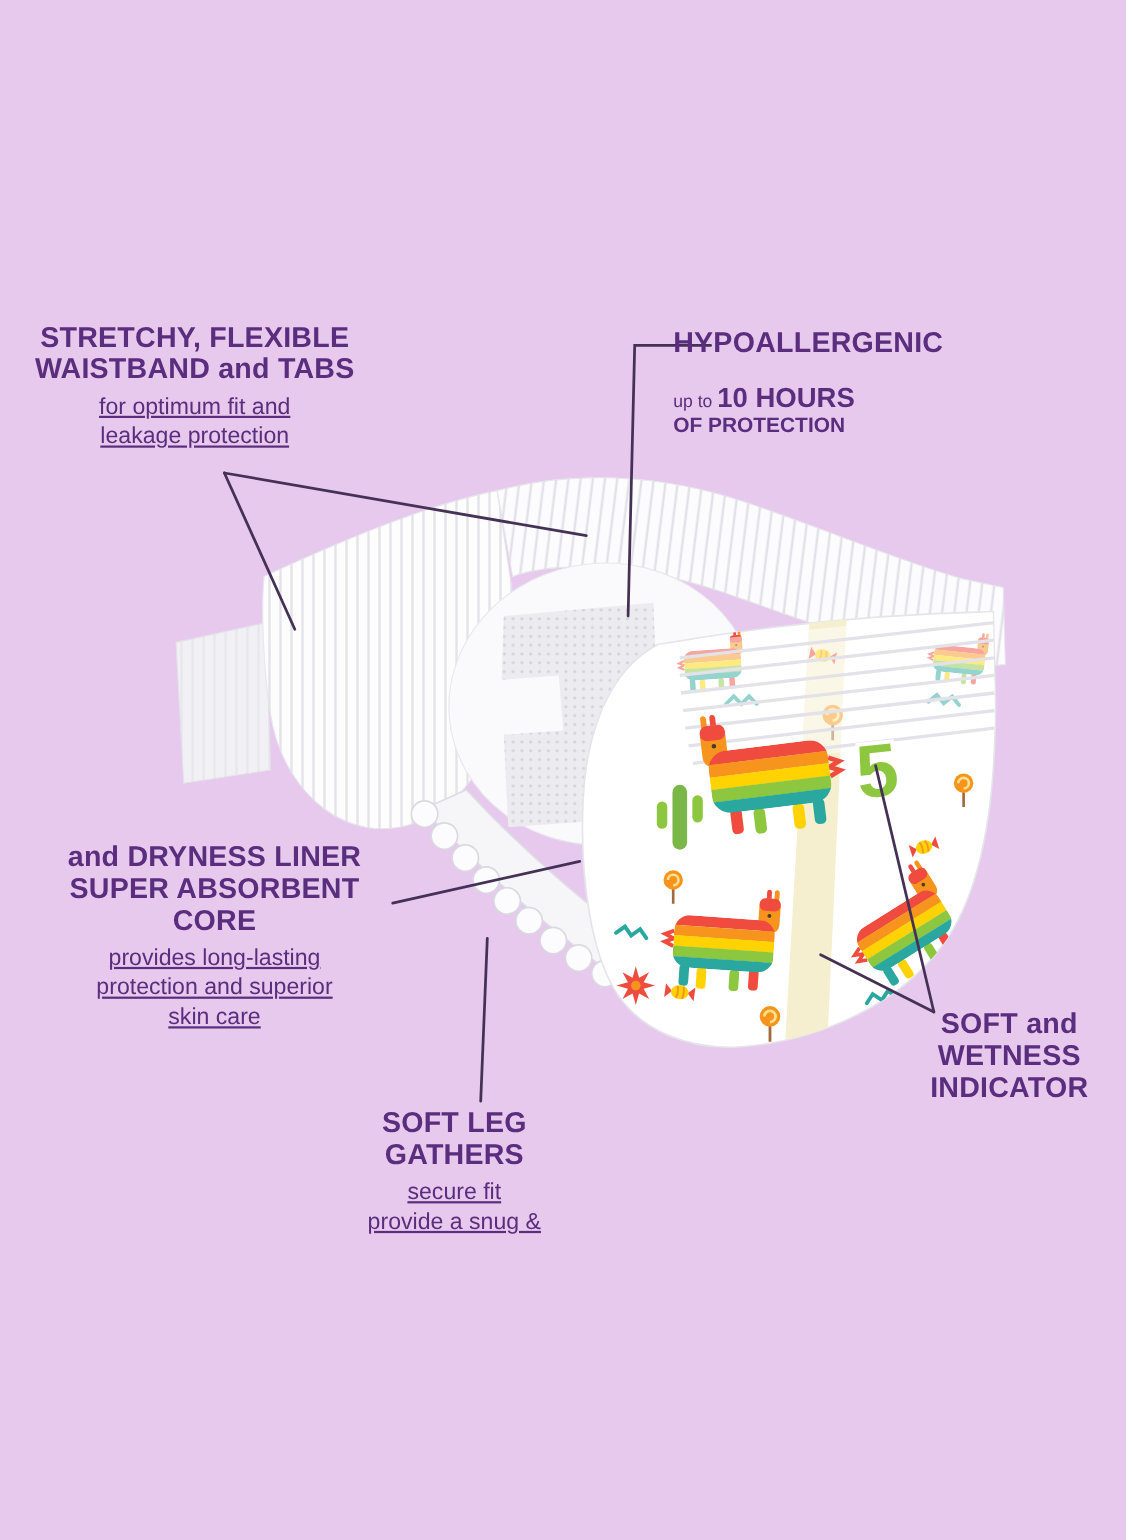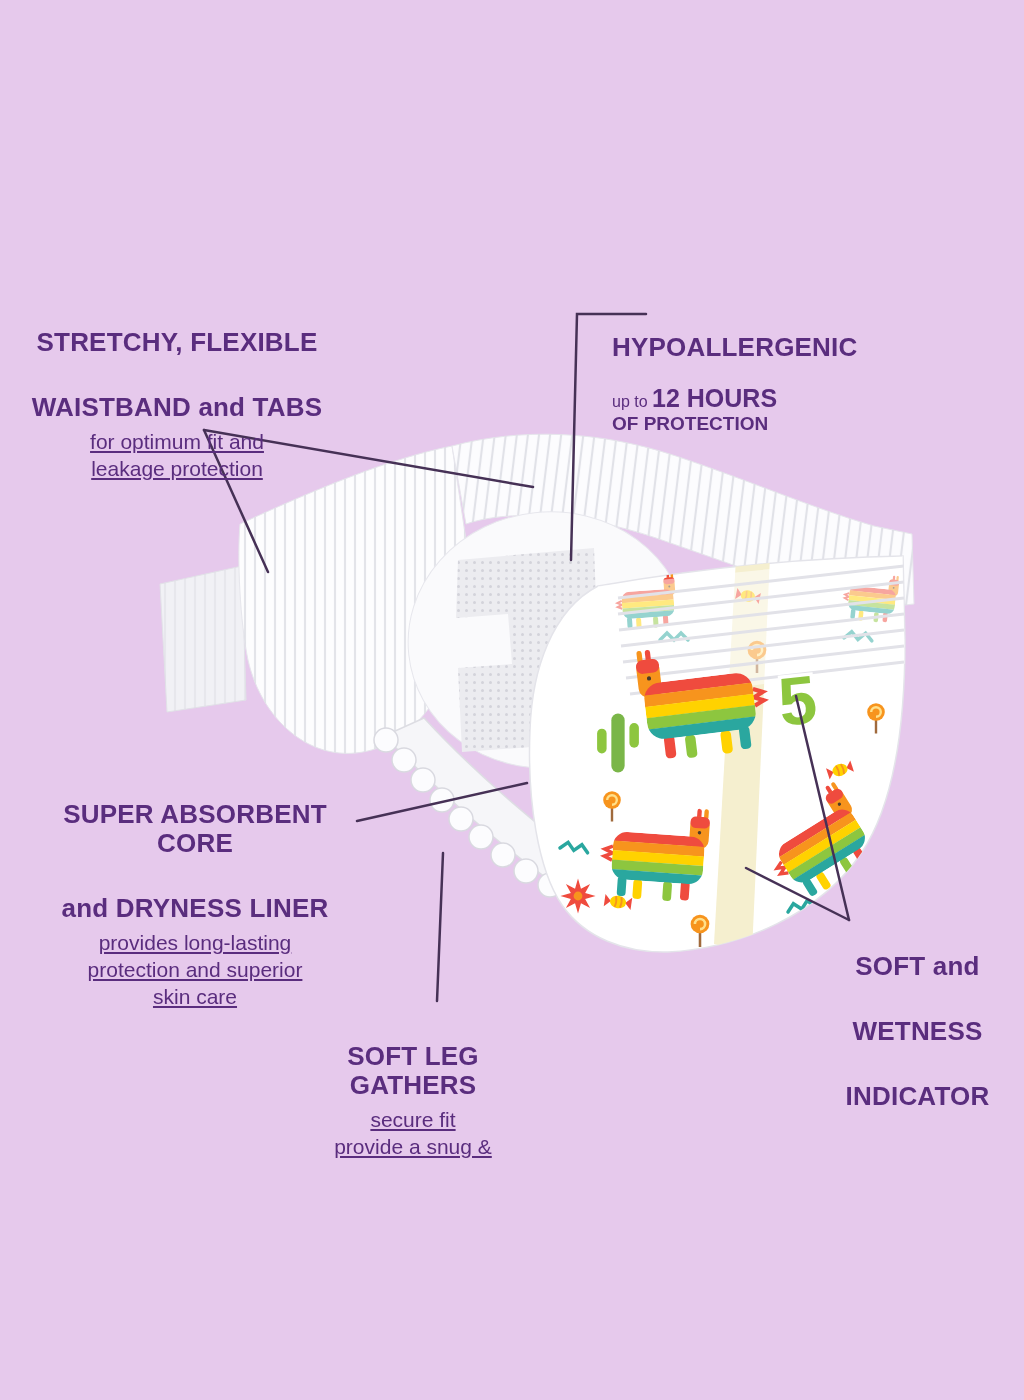--- a/index.html
+++ b/index.html
@@ -1,21 +1,21 @@
 <!DOCTYPE html>
 <html><head>
 <meta charset="utf-8">
 <style>
   html,body{margin:0;padding:0;}
   body{width:1024px;height:1400px;position:relative;background:#e6c9ec;
        font-family:"Liberation Sans",sans-serif;overflow:hidden;}
   .stage{position:absolute;inset:0;}
   svg.art{position:absolute;left:0;top:0;}
   .callout{position:absolute;color:#5a2d7e;text-align:center;}
-  .callout .h{font-weight:700;font-size:26px;line-height:1.12;letter-spacing:.2px;margin-top:36px;}
+  .callout .h{font-weight:700;font-size:26px;line-height:1.12;letter-spacing:.2px;}
   .callout .b{font-size:21px;line-height:1.28;text-decoration:underline;}
   .callout .gap{height:7px;}
   .c-hypo{text-align:left;}
   .c-hypo .h2{font-weight:700;font-size:19px;line-height:1.12;}
   .c-hypo .pre{font-size:16px;font-weight:400;}
   .c-hypo .bold{font-size:25px;font-weight:700;}
   .c-hypo .biggap{height:22px;}
 </style>
 </head>
 <body>
@@ -187,28 +187,28 @@
     <div class="h">WAISTBAND and TABS</div>
     <div class="gap"></div>
     <div class="b">for optimum fit and</div>
     <div class="b">leakage protection</div>
   </div>
 
   <div class="callout c-hypo" style="left:612px;top:297px;width:280px;">
     <div class="h">HYPOALLERGENIC</div>
     <div class="biggap"></div>
     <div>
-      <span class="pre">up to </span><span class="bold">12 HOURS</span>
+      <span class="pre">up to </span><span class="bold">10 HOURS</span>
     </div>
     <div class="h2">OF PROTECTION</div>
   </div>
 
   <div class="callout" style="left:25px;top:764px;width:340px;">
+    <div class="h">and DRYNESS LINER</div>
     <div class="h">SUPER ABSORBENT CORE</div>
-    <div class="h">and DRYNESS LINER</div>
     <div class="gap"></div>
     <div class="b">provides long-lasting</div>
     <div class="b">protection and superior</div>
     <div class="b">skin care</div>
   </div>
 
   <div class="callout" style="left:288px;top:1006px;width:250px;">
     <div class="h">SOFT LEG GATHERS</div>
     <div class="gap"></div>
     <div class="b">secure fit</div>

